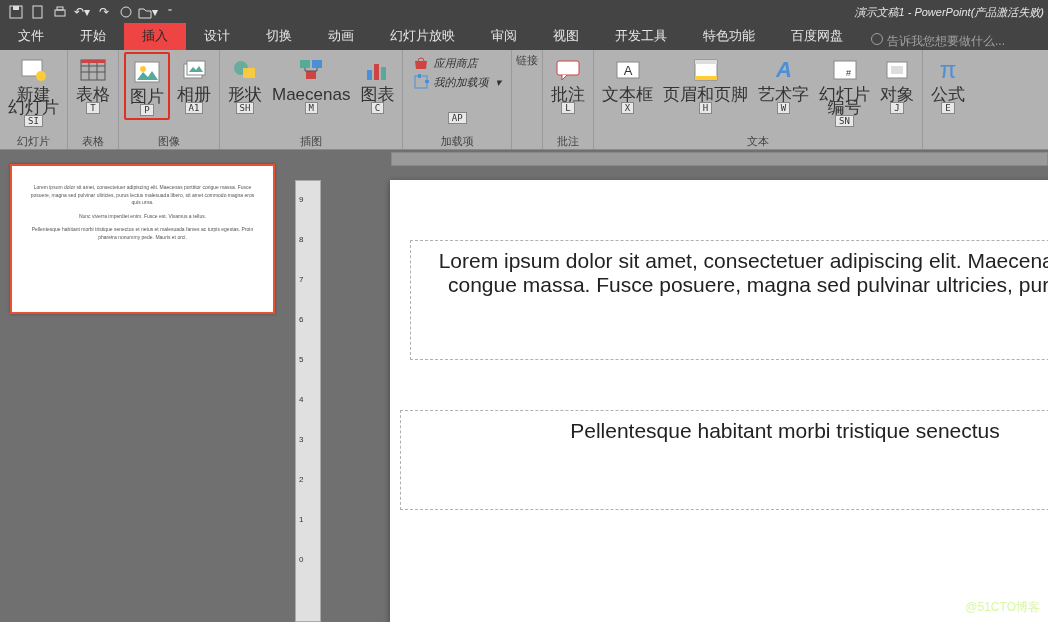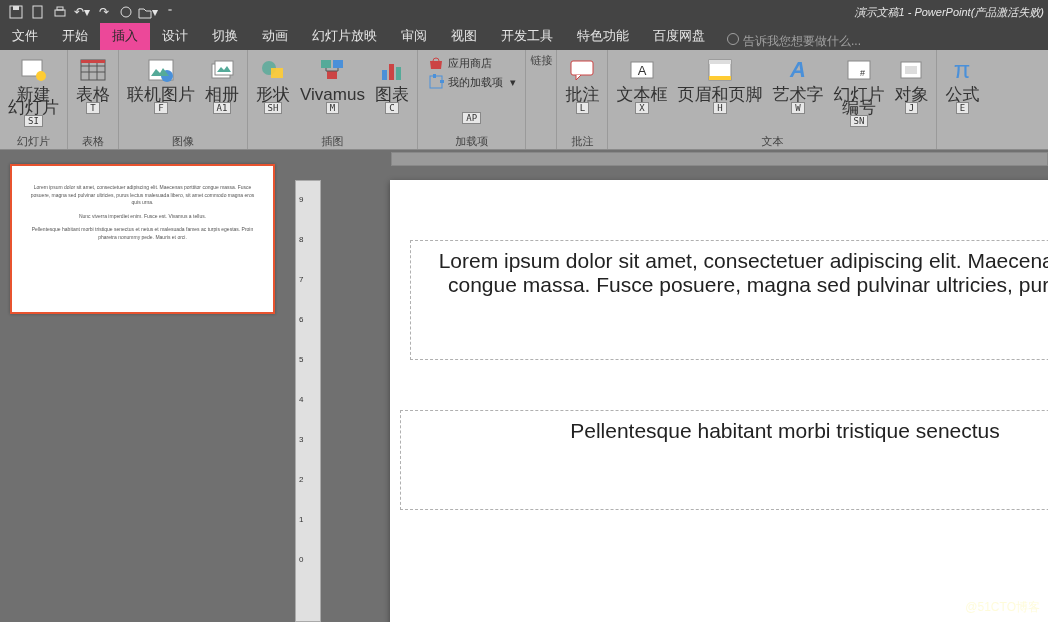--- a/index.html
+++ b/index.html
@@ -6,39 +6,39 @@
 body { width:1048px; height:622px; background:#707070; overflow:hidden; position:relative; }
 
 
 .titlebar { height:24px; background:#444444; display:flex; align-items:center; color:#e6e6e6; font-size:11px; }
 .qat { display:flex; align-items:center; gap:2px; padding-left:6px; }
 .qat .qbtn { width:20px; height:20px; display:flex; align-items:center; justify-content:center; color:#e6e6e6; font-size:12px; cursor:pointer; }
 .title-text { flex:1; text-align:right; padding-right:4px; white-space:nowrap;font-style:italic; }
 
 
 .menubar { height:26px; background:#444444; display:flex; align-items:flex-end; color:#e6e6e6; font-size:13px; }
-.mtab { padding:4px 12px 5px; cursor:pointer; position:relative; }
-.mtab.active { background:#ec4899; color:#2a2a2a; }
+.mtab { padding:4px 18px 5px; cursor:pointer; position:relative; }
+.mtab.active { background:#ef4444; color:#2a2a2a; }
 .tell-me { margin-left:10px; color:#a0a0a0; font-size:12px; display:flex; gap:4px; }
 .bulb { width:12px; height:12px; border-radius:50%; border:1px solid #a0a0a0; display:inline-block; }
 
 
 .ribbon { height:100px; background:#B2B2B2; display:flex; border-bottom:1px solid #8a8a8a; }
 .group { display:flex; flex-direction:column; align-items:center; padding:2px 4px 0; border-right:1px solid #9a9a9a; }
 .group-body { flex:1; display:flex; align-items:flex-start; gap:2px; }
 .group-label { font-size:11px; color:#444; height:16px; display:flex; align-items:center; }
 
 .bigbtn { display:flex; flex-direction:column; align-items:center; justify-content:flex-start; padding:2px 4px; cursor:pointer; min-width:40px; }
 .bigbtn .ico { width:32px; height:32px; margin-bottom:2px; display:flex; align-items:center; justify-content:center; }
 .bigbtn .lbl { font-size:17px; color:#333; text-align:center; line-height:13px; white-space:pre; }
 .keytip { font-size:9px; background:#e8e8e8; color:#333; border:1px solid #888; padding:0 3px; margin-top:1px; font-family:monospace; }
 .bigbtn.disabled { opacity:0.45; }
 
 .smallstack { display:flex; flex-direction:column; gap:1px; padding:2px 2px; }
-.smallbtn { display:flex; align-items:center; gap:4px; font-size:11px; color:#333; padding:1px 4px; cursor:pointer; white-space:nowrap; }
+.smallbtn { display:flex; align-items:center; gap:4px; font-size:11px; color:#333; padding:1px 4px; cursor:pointer; white-space:nowrap;font-style:italic; }
 .smallbtn .sico { width:16px; height:16px; display:flex; align-items:center; justify-content:center; }
 
 .red-rect { border:2px solid #e03020; border-radius:2px; }
 
 
 .workspace { position:absolute; top:150px; left:0; right:0; bottom:0; display:flex; background:#707070; }
 .thumb-pane { width:295px; background:#707070; padding:14px 10px; overflow:hidden; }
 .thumb { width:265px; height:150px; background:#fff; border:2px solid #E8532F; box-shadow:0 0 3px rgba(0,0,0,0.3); padding:18px 14px; font-size:5px; color:#555; text-align:center; line-height:1.5; display:flex; flex-direction:column; justify-content:flex-start; gap:6px; }
 .thumb div { overflow:hidden; }
 
@@ -48,21 +48,21 @@
 .vruler { position:absolute; top:18px; left:0; width:26px; bottom:0; background:#707070; display:flex; justify-content:center; }
 .vruler-inner { margin-top:12px; width:16px; background:#e0e0e0; border:1px solid #aaa; flex:1; position:relative; font-size:8px; color:#333; }
 .vtick { position:absolute; left:3px; transform:translateY(-50%); }
 
 .slide-area { position:absolute; top:30px; left:95px; right:0; bottom:0; background:#707070; }
 .slide { position:absolute; top:0; left:0; width:700px; height:460px; background:#fff; box-shadow:0 2px 6px rgba(0,0,0,0.4); }
 .placeholder { position:absolute; border:1px dashed #b0b0b0; padding:8px; font-size:21px; color:#222; text-align:center; display:flex; align-items:flex-start; justify-content:center; }
 .ph1 { top:60px; left:20px; right:-80px; height:120px; }
 .ph2 { top:230px; left:10px; right:-80px; height:100px; }
 
-.watermark { position:absolute; right:8px; bottom:6px; color:#fef9c3; font-size:12px; opacity:0.6; }
+.watermark { position:absolute; right:8px; bottom:6px; color:#bef264; font-size:12px; opacity:0.6; }
 
 
 svg { display:block; }
 </style>
 </head>
 <body>
 
 <div class="titlebar">
   <div class="qat">
     <div class="qbtn">
@@ -150,30 +150,30 @@
           </div>
         <div class="lbl">表格</div>
         <div class="keytip">T</div>
       </div>
     </div>
     <div class="group-label">表格</div>
   </div>
 
   <div class="group">
     <div class="group-body">
-      <div class="bigbtn">
+      <div class="bigbtn red-rect" style="margin:0 1px;">
         <div class="ico">
             <svg width="28" height="28">
               <rect x="2" y="4" width="24" height="20" fill="#fff" stroke="#888"></rect>
-              <circle cx="20" cy="20" r="6" fill="#4a90d9"></circle>
-              <path d="M4 20 l5 -7 l4 4 l3 -5 l6 8 z" fill="#5a9"></path>
-            </svg>
-          </div>
-        <div class="lbl">联机图片</div>
-        <div class="keytip">F</div>
+              <circle cx="10" cy="11" r="3" fill="#ffcc33"></circle>
+              <path d="M4 22 l6 -8 l5 5 l4 -6 l6 9 z" fill="#5a9"></path>
+            </svg>
+          </div>
+        <div class="lbl">图片</div>
+        <div class="keytip">P</div>
       </div>
       <div class="bigbtn">
         <div class="ico">
             <svg width="28" height="28">
               <rect x="4" y="8" width="18" height="14" fill="#fff" stroke="#888"></rect>
               <rect x="7" y="5" width="18" height="14" fill="#fff" stroke="#888"></rect>
               <path d="M9 16 l4 -5 l3 3 l3 -4 l4 6 z" fill="#5a9"></path>
             </svg>
           </div>
         <div class="lbl">相册</div>
@@ -197,21 +197,21 @@
       </div>
       <div class="bigbtn">
         <div class="ico">
             <svg width="28" height="28">
               <rect x="3" y="4" width="10" height="8" fill="#5a9"></rect>
               <rect x="15" y="4" width="10" height="8" fill="#4a90d9"></rect>
               <rect x="9" y="15" width="10" height="8" fill="#c44"></rect>
               <path d="M8 12 v3 h6 M20 12 v3 h-6" stroke="#555" fill="none"></path>
             </svg>
           </div>
-        <div class="lbl">Vivamus</div>
+        <div class="lbl">Maecenas</div>
         <div class="keytip">M</div>
       </div>
       <div class="bigbtn">
         <div class="ico">
             <svg width="28" height="28">
               <rect x="4" y="14" width="5" height="10" fill="#4a90d9"></rect>
               <rect x="11" y="8" width="5" height="16" fill="#c44"></rect>
               <rect x="18" y="11" width="5" height="13" fill="#5a9"></rect>
             </svg>
           </div>

